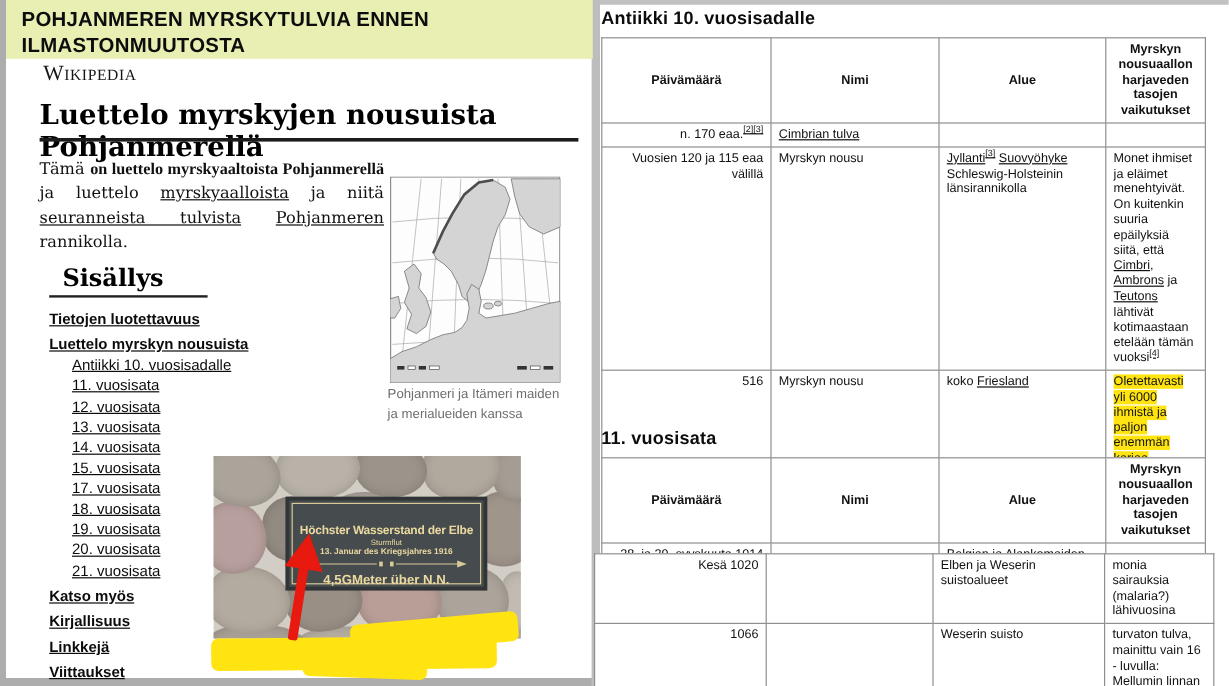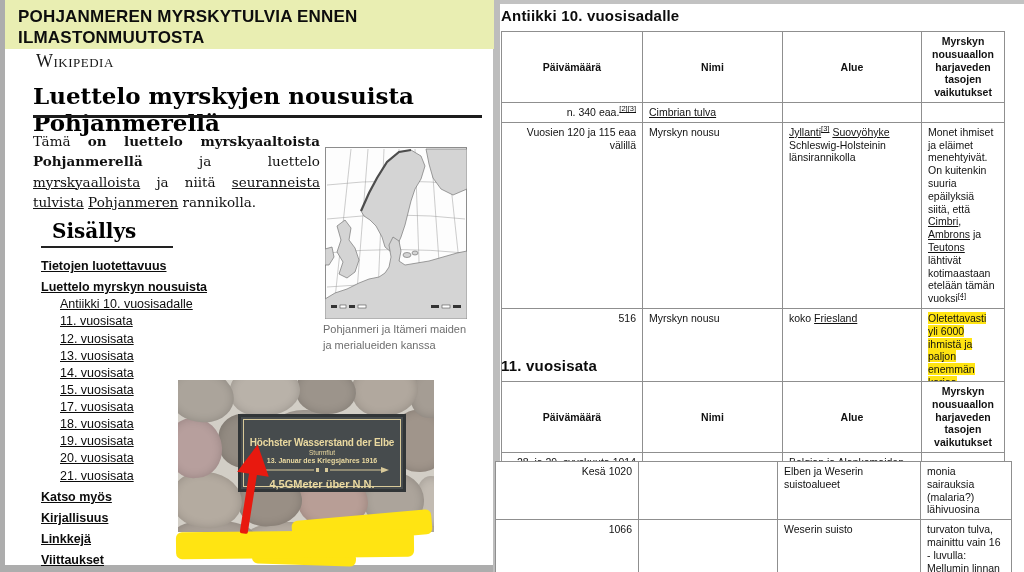--- a/index.html
+++ b/index.html
@@ -72,21 +72,21 @@
   #tbl1 tbody tr:nth-child(4) td{height:88px;}
   #tbl2 thead th{height:51px;}
   #tbl2 tbody tr:nth-child(1) td{height:20px;}
   #tbl3 tbody tr:nth-child(1) td{height:40px;}
   #tbl3 tbody tr:nth-child(2) td{height:57px;}
   #sec1{left:501px;top:7px;}
   #sec2{left:501px;top:357px;}
   #sec3{left:495px;top:461px;}
 
   .lnk{text-decoration:underline;}
-  .b{font-weight:bold;}
+  .b{font-weight:bold;font-family:Liberation Serif, serif;}
   .hl{background:var(--hl);}
   sup{font-size:7.5px;line-height:0;margin-top:27px;}
 </style>
 </head>
 <body>
 
 <div class="abs edge-left"></div>
 <div class="abs edge-bottom"></div>
 <div class="abs divider"></div>
 <div class="abs edge-top-right"></div>
@@ -225,21 +225,21 @@
       <thead>
         <tr>
           <th>Päivämäärä</th>
           <th>Nimi</th>
           <th>Alue</th>
           <th>Myrskyn nousuaallon harjaveden tasojen vaikutukset</th>
         </tr>
       </thead>
       <tbody>
         <tr>
-          <td class="c-date"><span>n. 340 eaa.</span><sup class="lnk">[2][3]</sup></td>
+          <td class="c-date"><span>n. 170 eaa.</span><sup class="lnk">[2][3]</sup></td>
           <td><span class="lnk">Cimbrian tulva</span></td>
           <td></td>
           <td></td>
         </tr>
         <tr>
           <td class="c-date"><span>Vuosien 120 ja 115 eaa välillä</span></td>
           <td><span>Myrskyn nousu</span></td>
           <td><span class="lnk">Jyllanti</span><sup class="lnk">[3]</sup><span> </span><span class="lnk">Suovyöhyke</span><span> Schleswig-Holsteinin länsirannikolla</span></td>
           <td><span>Monet ihmiset ja eläimet menehtyivät. On kuitenkin suuria epäilyksiä siitä, että </span><span class="lnk">Cimbri</span><span>, </span><span class="lnk">Ambrons</span><span> ja </span><span class="lnk">Teutons</span><span> lähtivät kotimaastaan etelään tämän vuoksi</span><sup class="lnk">[4]</sup></td>
         </tr>

